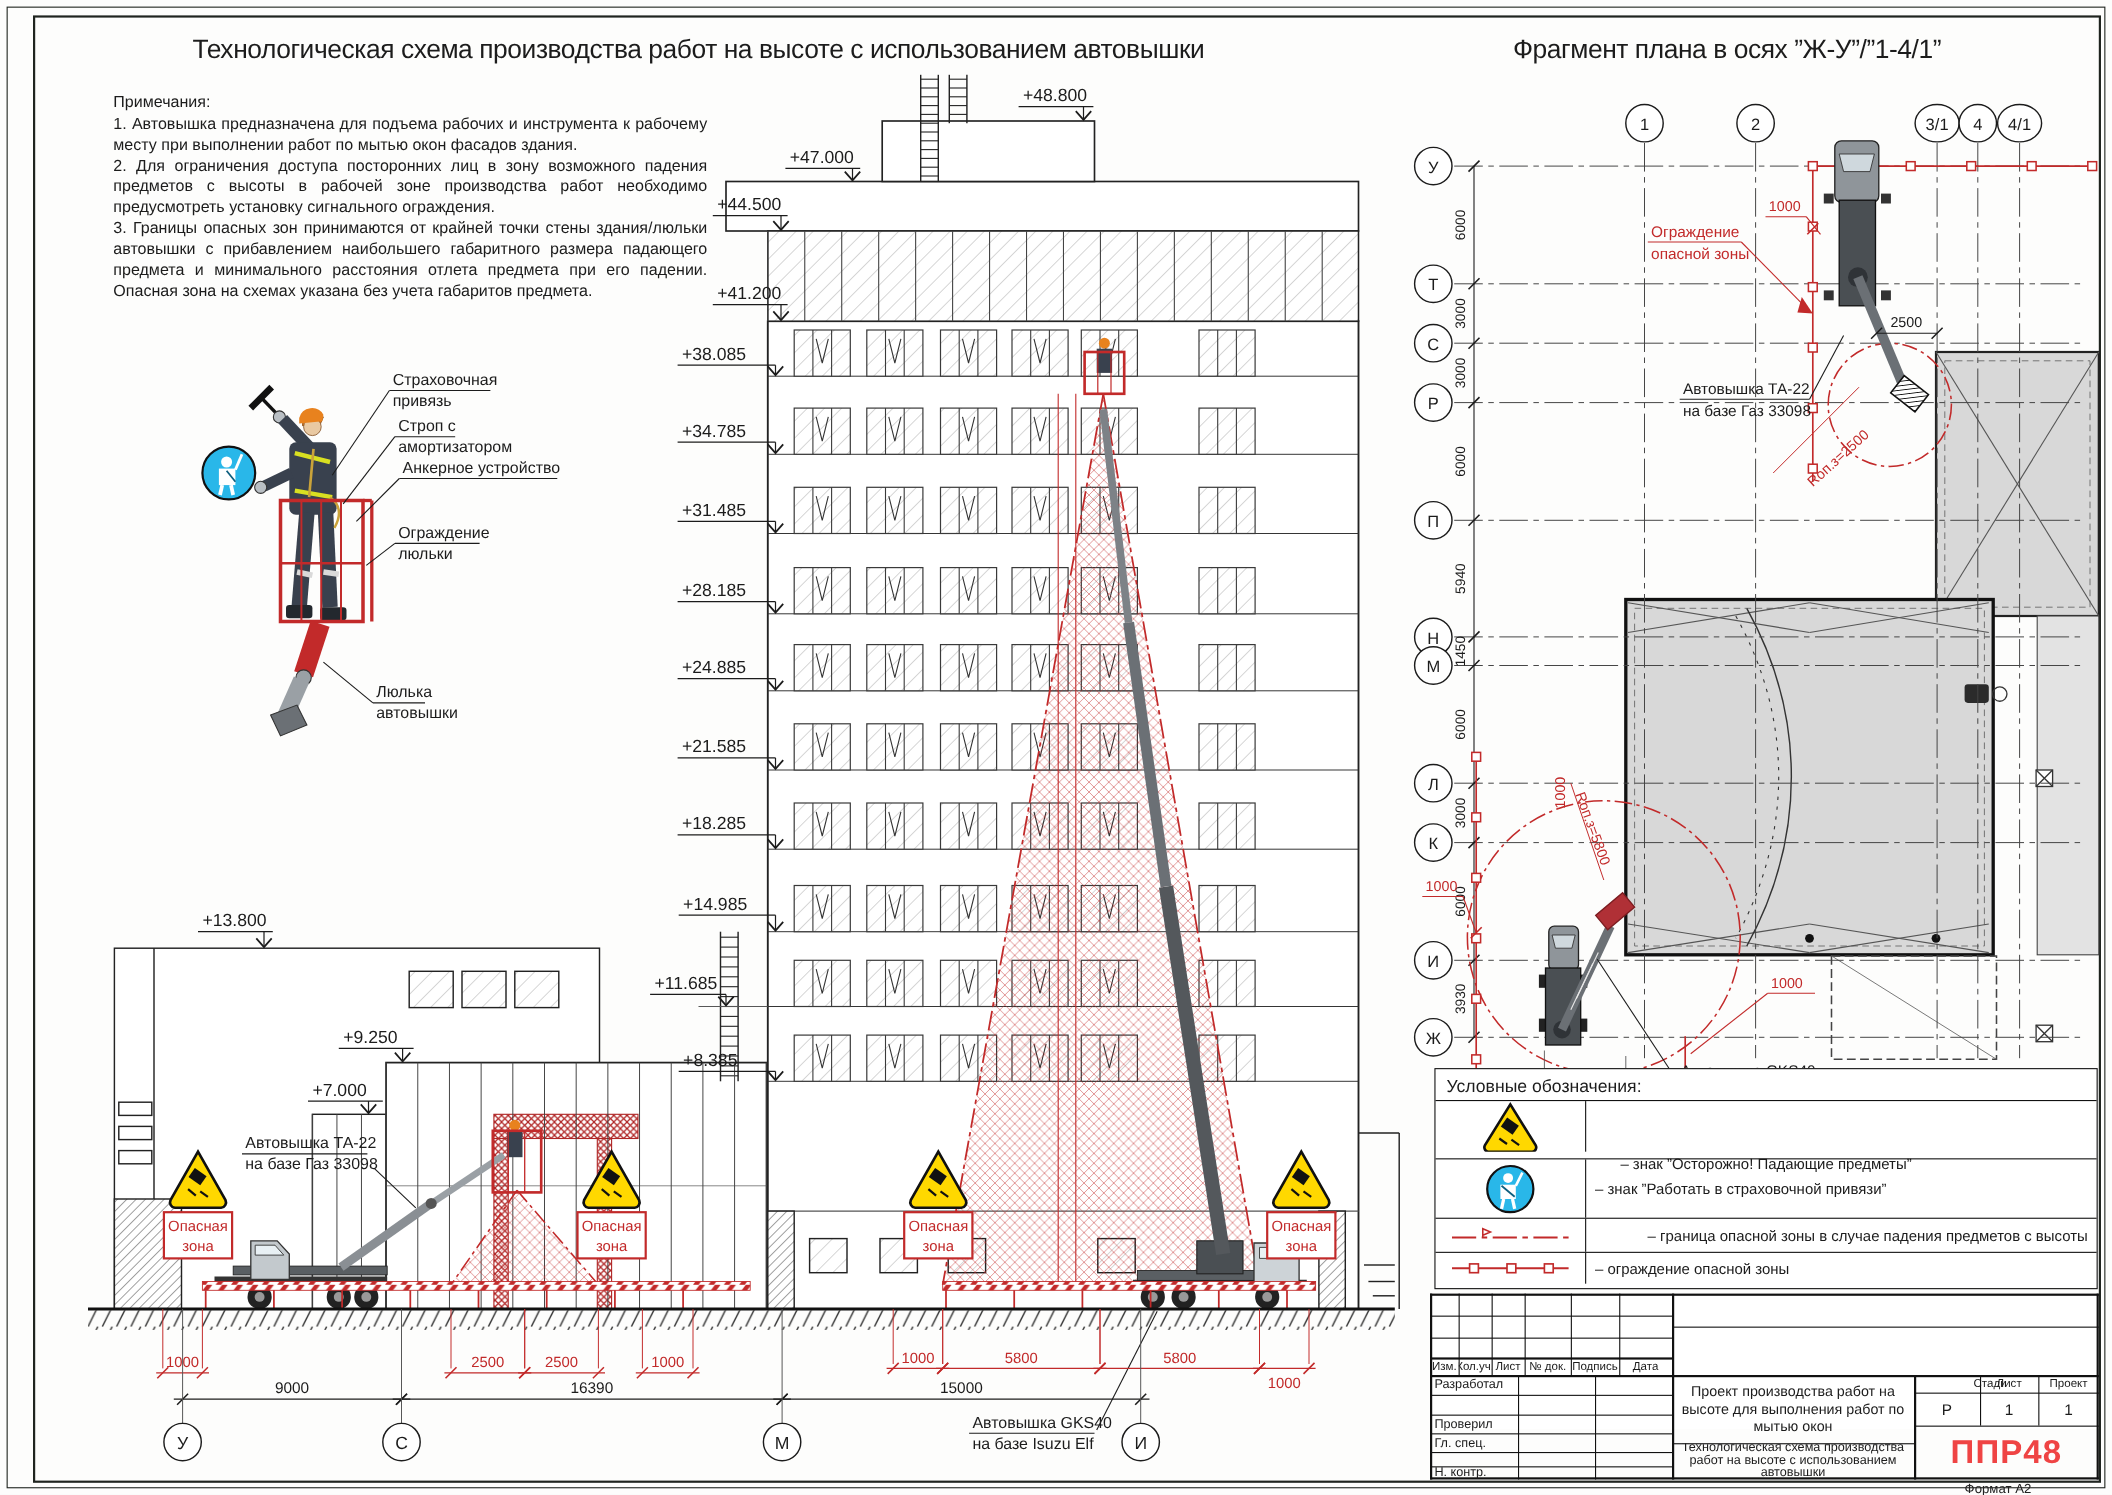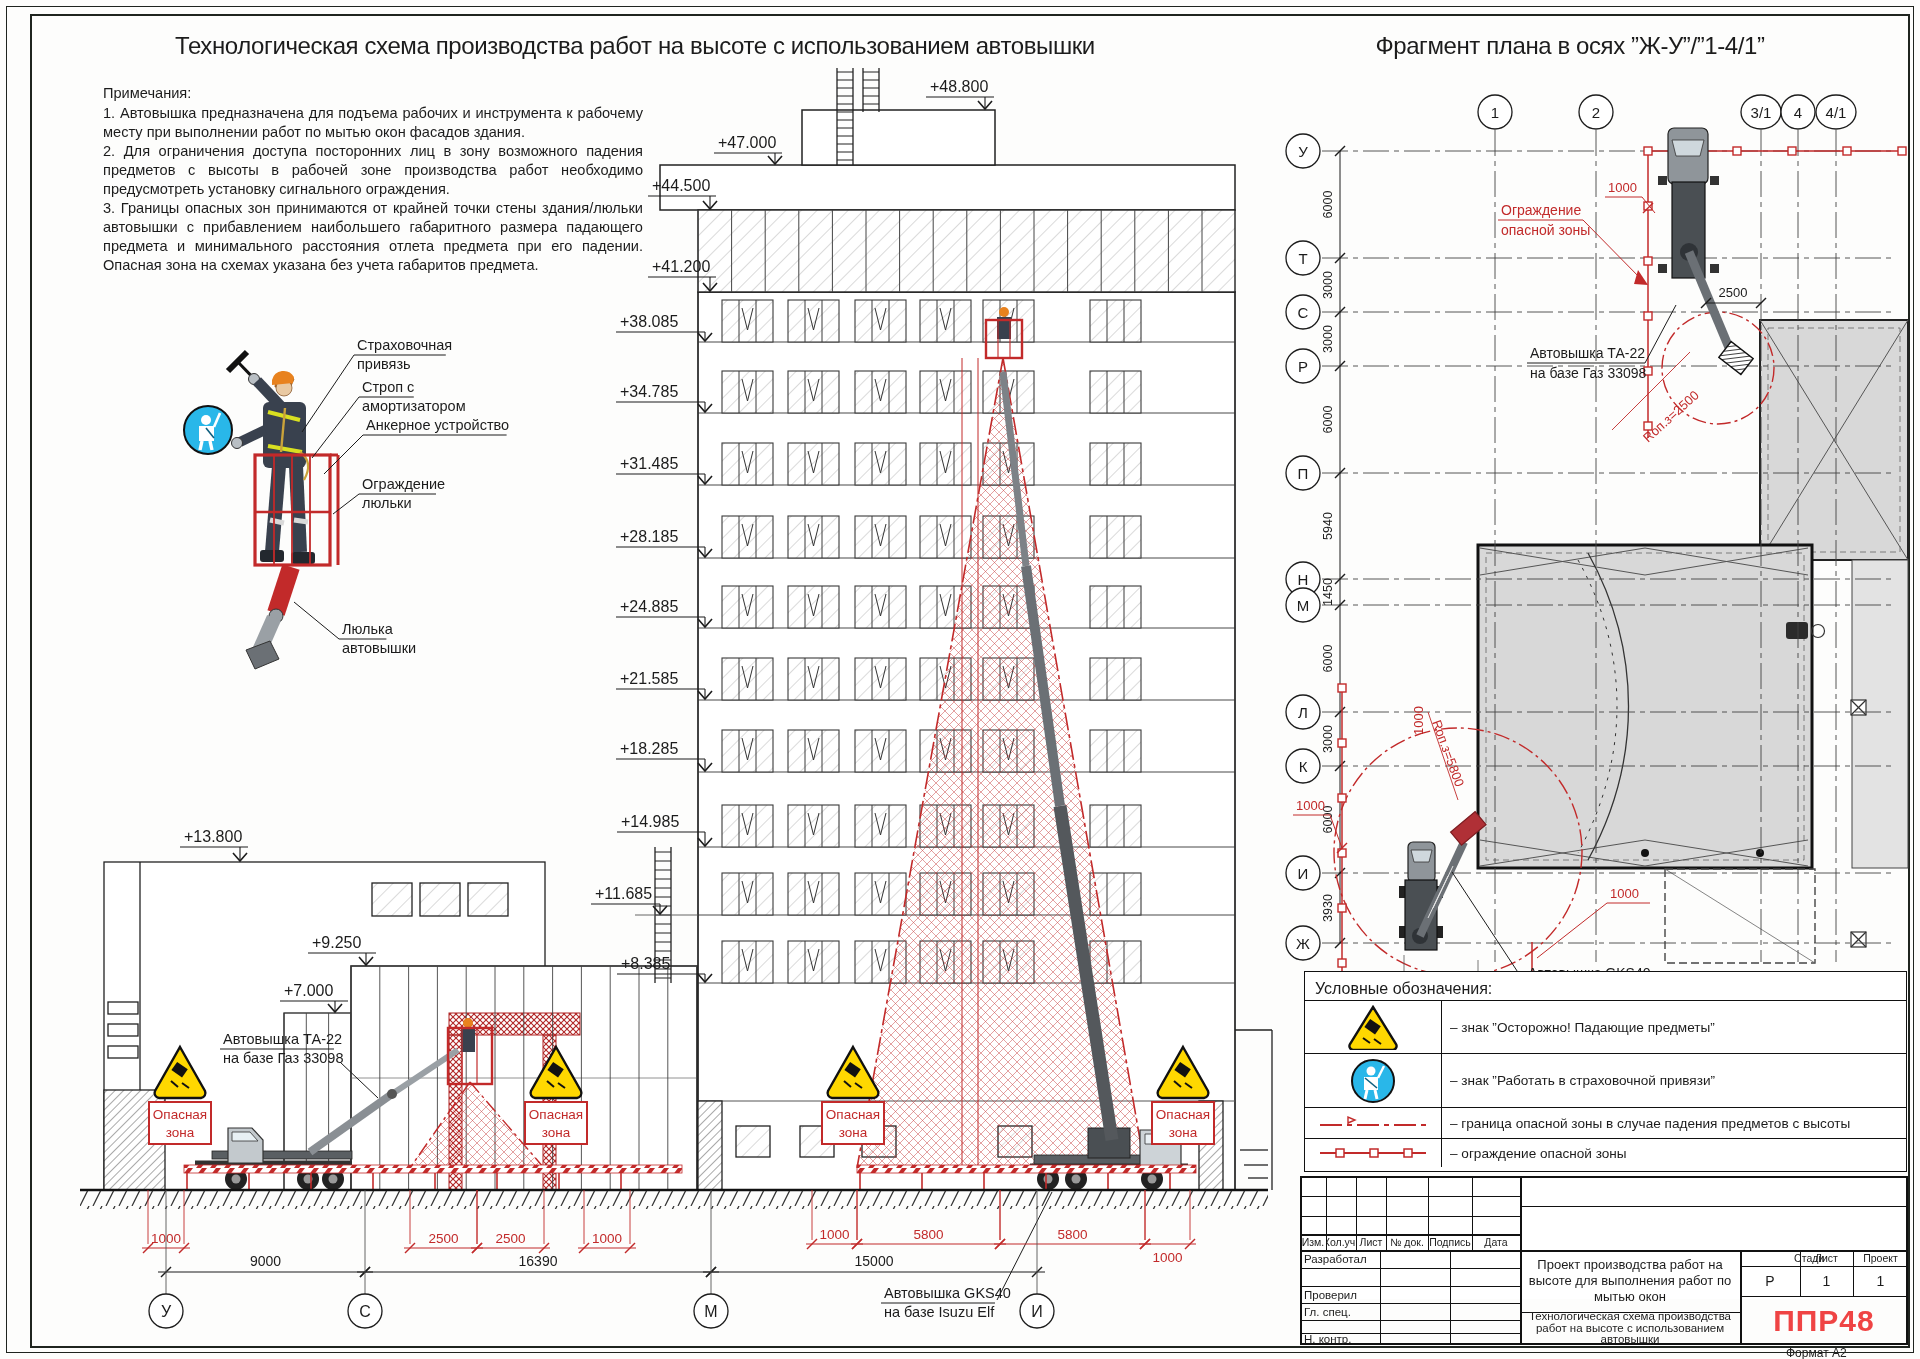--- a/index.html
+++ b/index.html
@@ -1253,21 +1253,21 @@
           <line x1="1399" y1="1018" x2="1409" y2="1008" stroke="#1c1c1c" stroke-width="1.4"></line>
           <line x1="1473" y1="1018" x2="1483" y2="1008" stroke="#1c1c1c" stroke-width="1.4"></line>
           <text x="1441" y="1006" font-size="13" fill="#1c1c1c" text-anchor="middle">2500</text>
         </g>
       </g>
 </svg>
 
 <div class="abs" id="legend">
   <div class="ltitle">Условные обозначения:</div>
   <div id="legend-rows">
-        <div class="lrow" style="height: 52px;">
+        <div class="lrow" style="height: 52px; flex-direction: column;">
           <div class="lic">
             <svg width="52" height="46" viewBox="0 0 52 46">
               <path d="M26,3 L49,40 a4,4 0 0 1 -3,6 L6,46 a4,4 0 0 1 -3,-6 Z" fill="#ffd800" stroke="#111" stroke-width="2.4"></path>
               <rect x="19" y="18" width="13" height="10" fill="#111" transform="rotate(35 26 23)"></rect>
               <line x1="16" y1="34" x2="23" y2="39" stroke="#111" stroke-width="2"></line>
               <line x1="27" y1="35" x2="34" y2="40" stroke="#111" stroke-width="2"></line>
             </svg>
           </div>
           <div class="ltx">– знак ”Осторожно! Падающие предметы”</div>
         </div>
@@ -1278,21 +1278,21 @@
               <circle cx="21" cy="13" r="4.5" fill="#fff"></circle>
               <rect x="14" y="19" width="14" height="13" fill="#fff"></rect>
               <line x1="17" y1="32" x2="15" y2="41" stroke="#fff" stroke-width="3"></line>
               <line x1="25" y1="32" x2="27" y2="41" stroke="#fff" stroke-width="3"></line>
               <line x1="28" y1="20" x2="34" y2="8" stroke="#fff" stroke-width="2.4"></line>
               <line x1="15" y1="20" x2="27" y2="30" stroke="#0d5e7e" stroke-width="1.6"></line>
             </svg>
           </div>
           <div class="ltx">– знак ”Работать в страховочной привязи”</div>
         </div>
-        <div class="lrow" style="height: 30px;">
+        <div class="lrow" style="height: 30px; justify-content: space-between;">
           <div class="lic">
             <svg width="110" height="16" viewBox="0 0 110 16">
               <line x1="2" y1="10" x2="108" y2="10" stroke="#c22a2a" stroke-width="1.8" stroke-dasharray="22 5 5 5"></line>
               <path d="M30,10 L30,2 L37,5 L30,8" fill="none" stroke="#c22a2a" stroke-width="1.4"></path>
             </svg>
           </div>
           <div class="ltx">– граница опасной зоны в случае падения предметов с высоты</div>
         </div>
         <div class="lrow" style="height: 28px;">
           <div class="lic">

